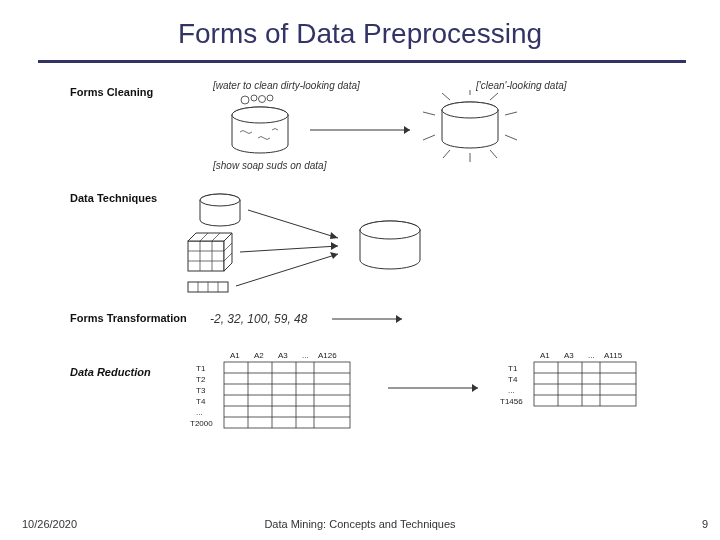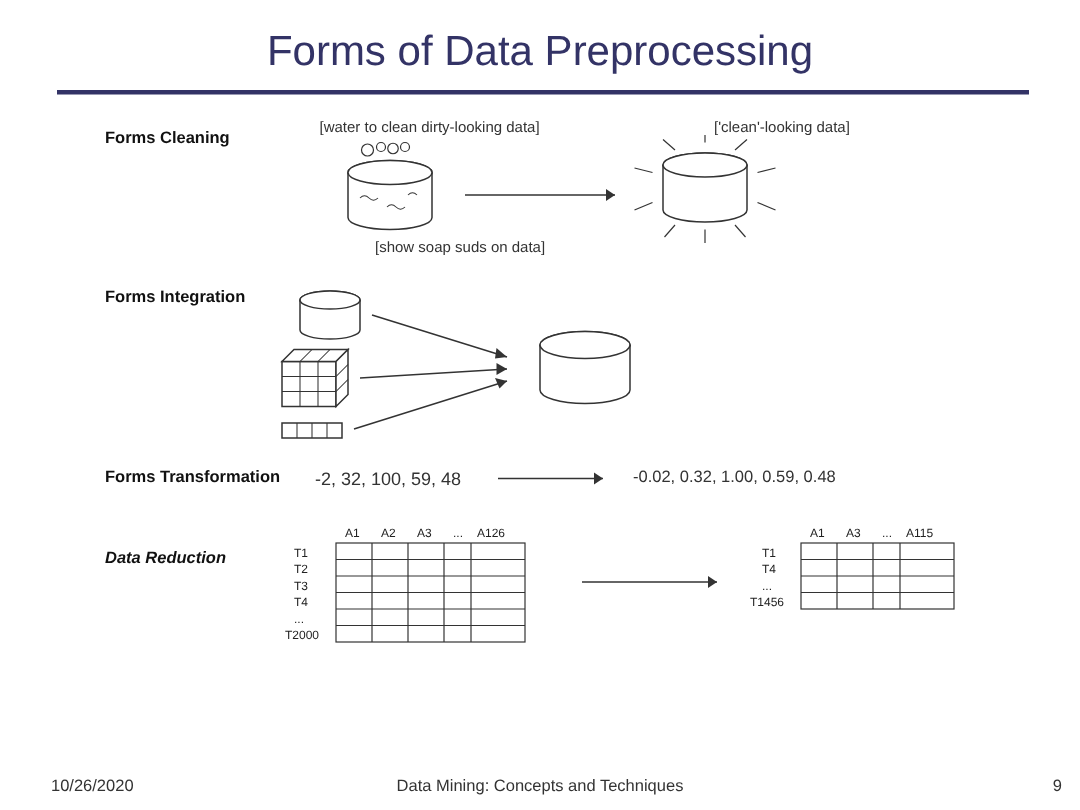--- a/index.html
+++ b/index.html
@@ -37,52 +37,53 @@
     font-family: Arial, sans-serif;
     font-weight: bold;
     font-size: 11px;
     color: #111;
   }
   .caption {
     position: absolute;
     font-family: Arial, sans-serif;
     font-size: 10px;
     color: #333;
+    font-style: italic;
   }
   .footer {
     position: absolute;
     bottom: 10px;
     left: 0;
     width: 100%;
     font-family: Verdana, sans-serif;
     font-size: 11px;
     color: #333;
   }
-  .footer-date { position: absolute; left: 22px; bottom: 0; margin-left: 12px; }
+  .footer-date { position: absolute; left: 22px; bottom: 0; }
   .footer-center { position: absolute; left: 50%; transform: translateX(-50%); bottom: 0; text-align: center; }
   .footer-pageno { position: absolute; right: 12px; bottom: 0; }
   svg { position: absolute; }
   .svgTextSm { font-family: Arial, sans-serif; font-size: 8px; fill: #222; }
 </style>
 </head>
 <body>
 
 <div class="slide-title">Forms of Data Preprocessing</div>
 <div class="title-underline"></div>
 
 <div class="content">
 
   <div class="section-label" style="top:6px; left:0;">Forms Cleaning</div>
-  <div class="section-label" style="top:112px; left:0;">Forms Integration</div>
+  <div class="section-label" style="top:112px; left:0;">Data Techniques</div>
   <div class="section-label" style="top:232px; left:0;">Forms Transformation</div>
   <div class="section-label" style="top:286px; left:0;font-style:italic;">Data Reduction</div>
 
   <div class="caption" style="top:0; left:143px;">[water to clean dirty-looking data]</div>
   <div class="caption" style="top:0; left:378px;padding-left:28px;">['clean'-looking data]</div>
-  <div class="caption" style="top:80px; left:143px;margin-left:37px;">[show soap suds on data]</div>
+  <div class="caption" style="top:80px; left:143px;">[show soap suds on data]</div>
 
   <svg style="top:10px; left:130px;" width="360" height="90">
 
     <circle cx="45" cy="10" r="4" fill="none" stroke="#333" stroke-width="0.8"></circle>
     <circle cx="54" cy="8" r="3" fill="none" stroke="#333" stroke-width="0.8"></circle>
     <circle cx="62" cy="9" r="3.5" fill="none" stroke="#333" stroke-width="0.8"></circle>
     <circle cx="70" cy="8" r="3" fill="none" stroke="#333" stroke-width="0.8"></circle>
 
     <ellipse cx="60" cy="25" rx="28" ry="8" fill="#fff" stroke="#333" stroke-width="1"></ellipse>
     <path d="M 32 25 L 32 55 A 28 8 0 0 0 88 55 L 88 25" fill="#fff" stroke="#333" stroke-width="1"></path>
@@ -147,21 +148,20 @@
     <ellipse cx="210" cy="42" rx="30" ry="9" fill="#fff" stroke="#333" stroke-width="1"></ellipse>
     <path d="M 180 42 L 180 72 A 30 9 0 0 0 240 72 L 240 42" fill="#fff" stroke="#333" stroke-width="1"></path>
     <ellipse cx="210" cy="42" rx="30" ry="9" fill="#fff" stroke="#333" stroke-width="1"></ellipse>
   </svg>
 
   <div class="caption" style="top:232px; left:140px; font-size:12px;">-2, 32, 100, 59, 48</div>
   <svg style="top:232px; left:262px;" width="80" height="14">
     <line x1="0" y1="7" x2="70" y2="7" stroke="#333" stroke-width="1"></line>
     <polygon points="70,7 64,3 64,11" fill="#333"></polygon>
   </svg>
-  <div class="caption" style="top:232px; left:352px; font-size:11px;">-0.02, 0.32, 1.00, 0.59, 0.48</div>
 
   <svg style="top:268px; left:118px;" width="480" height="100">
 
     <text x="42" y="10" class="svgTextSm">A1</text>
     <text x="66" y="10" class="svgTextSm">A2</text>
     <text x="90" y="10" class="svgTextSm">A3</text>
     <text x="114" y="10" class="svgTextSm">...</text>
     <text x="130" y="10" class="svgTextSm">A126</text>
 
     <g stroke="#333" stroke-width="0.8" fill="#fff">

